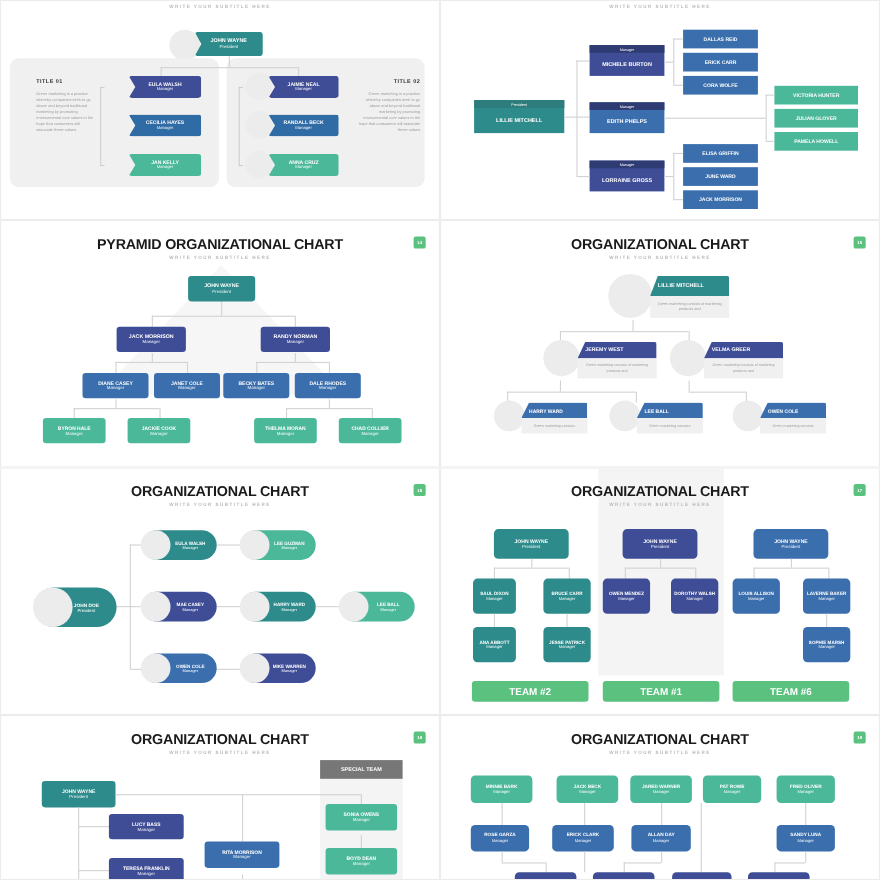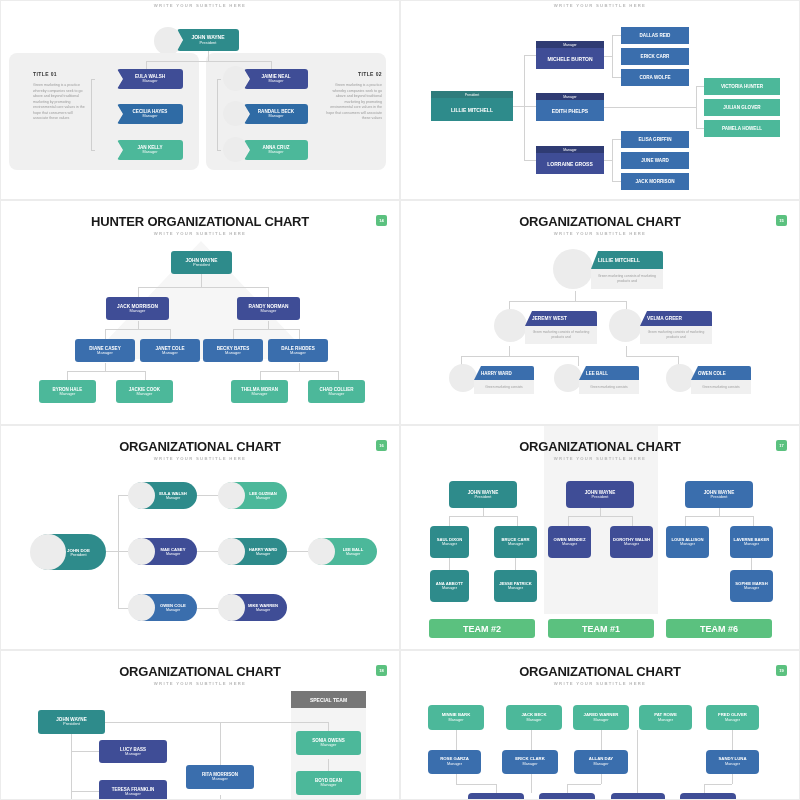--- a/index.html
+++ b/index.html
@@ -179,21 +179,21 @@
       <div class="conn hline" style="left:211px;top:180px;width:9px;"></div>
       <div class="conn hline" style="left:203px;top:106px;width:92px;"></div>
       <div class="conn vline" style="left:295px;top:85px;height:42px;"></div>
       <div class="conn hline" style="left:295px;top:85px;width:8px;"></div>
       <div class="conn hline" style="left:295px;top:127px;width:8px;"></div>
     </div>
   </div>
 
   <div class="slide">
     <div class="slide-inner">
-      <div class="title" style="top:13px;font-size:13px">HUNTER ORGANIZATIONAL CHART</div>
+      <div class="title" style="top:13px;font-size:13px">PYRAMID ORGANIZATIONAL CHART</div>
       <div class="subtitle" style="top:30px">WRITE YOUR SUBTITLE HERE</div>
       <div class="pagebadge" style="right:12px;top:14px;">14</div>
 
       <div class="pyramid" style="left:88px;top:40px;"></div>
 
       <div class="conn vline" style="left:200px;top:73px;height:13px;"></div>
       <div class="conn hline" style="left:137px;top:86px;width:130px;"></div>
       <div class="conn vline" style="left:137px;top:86px;height:10px;"></div>
       <div class="conn vline" style="left:267px;top:86px;height:10px;"></div>
       <div class="conn vline" style="left:137px;top:120px;height:8px;"></div>

